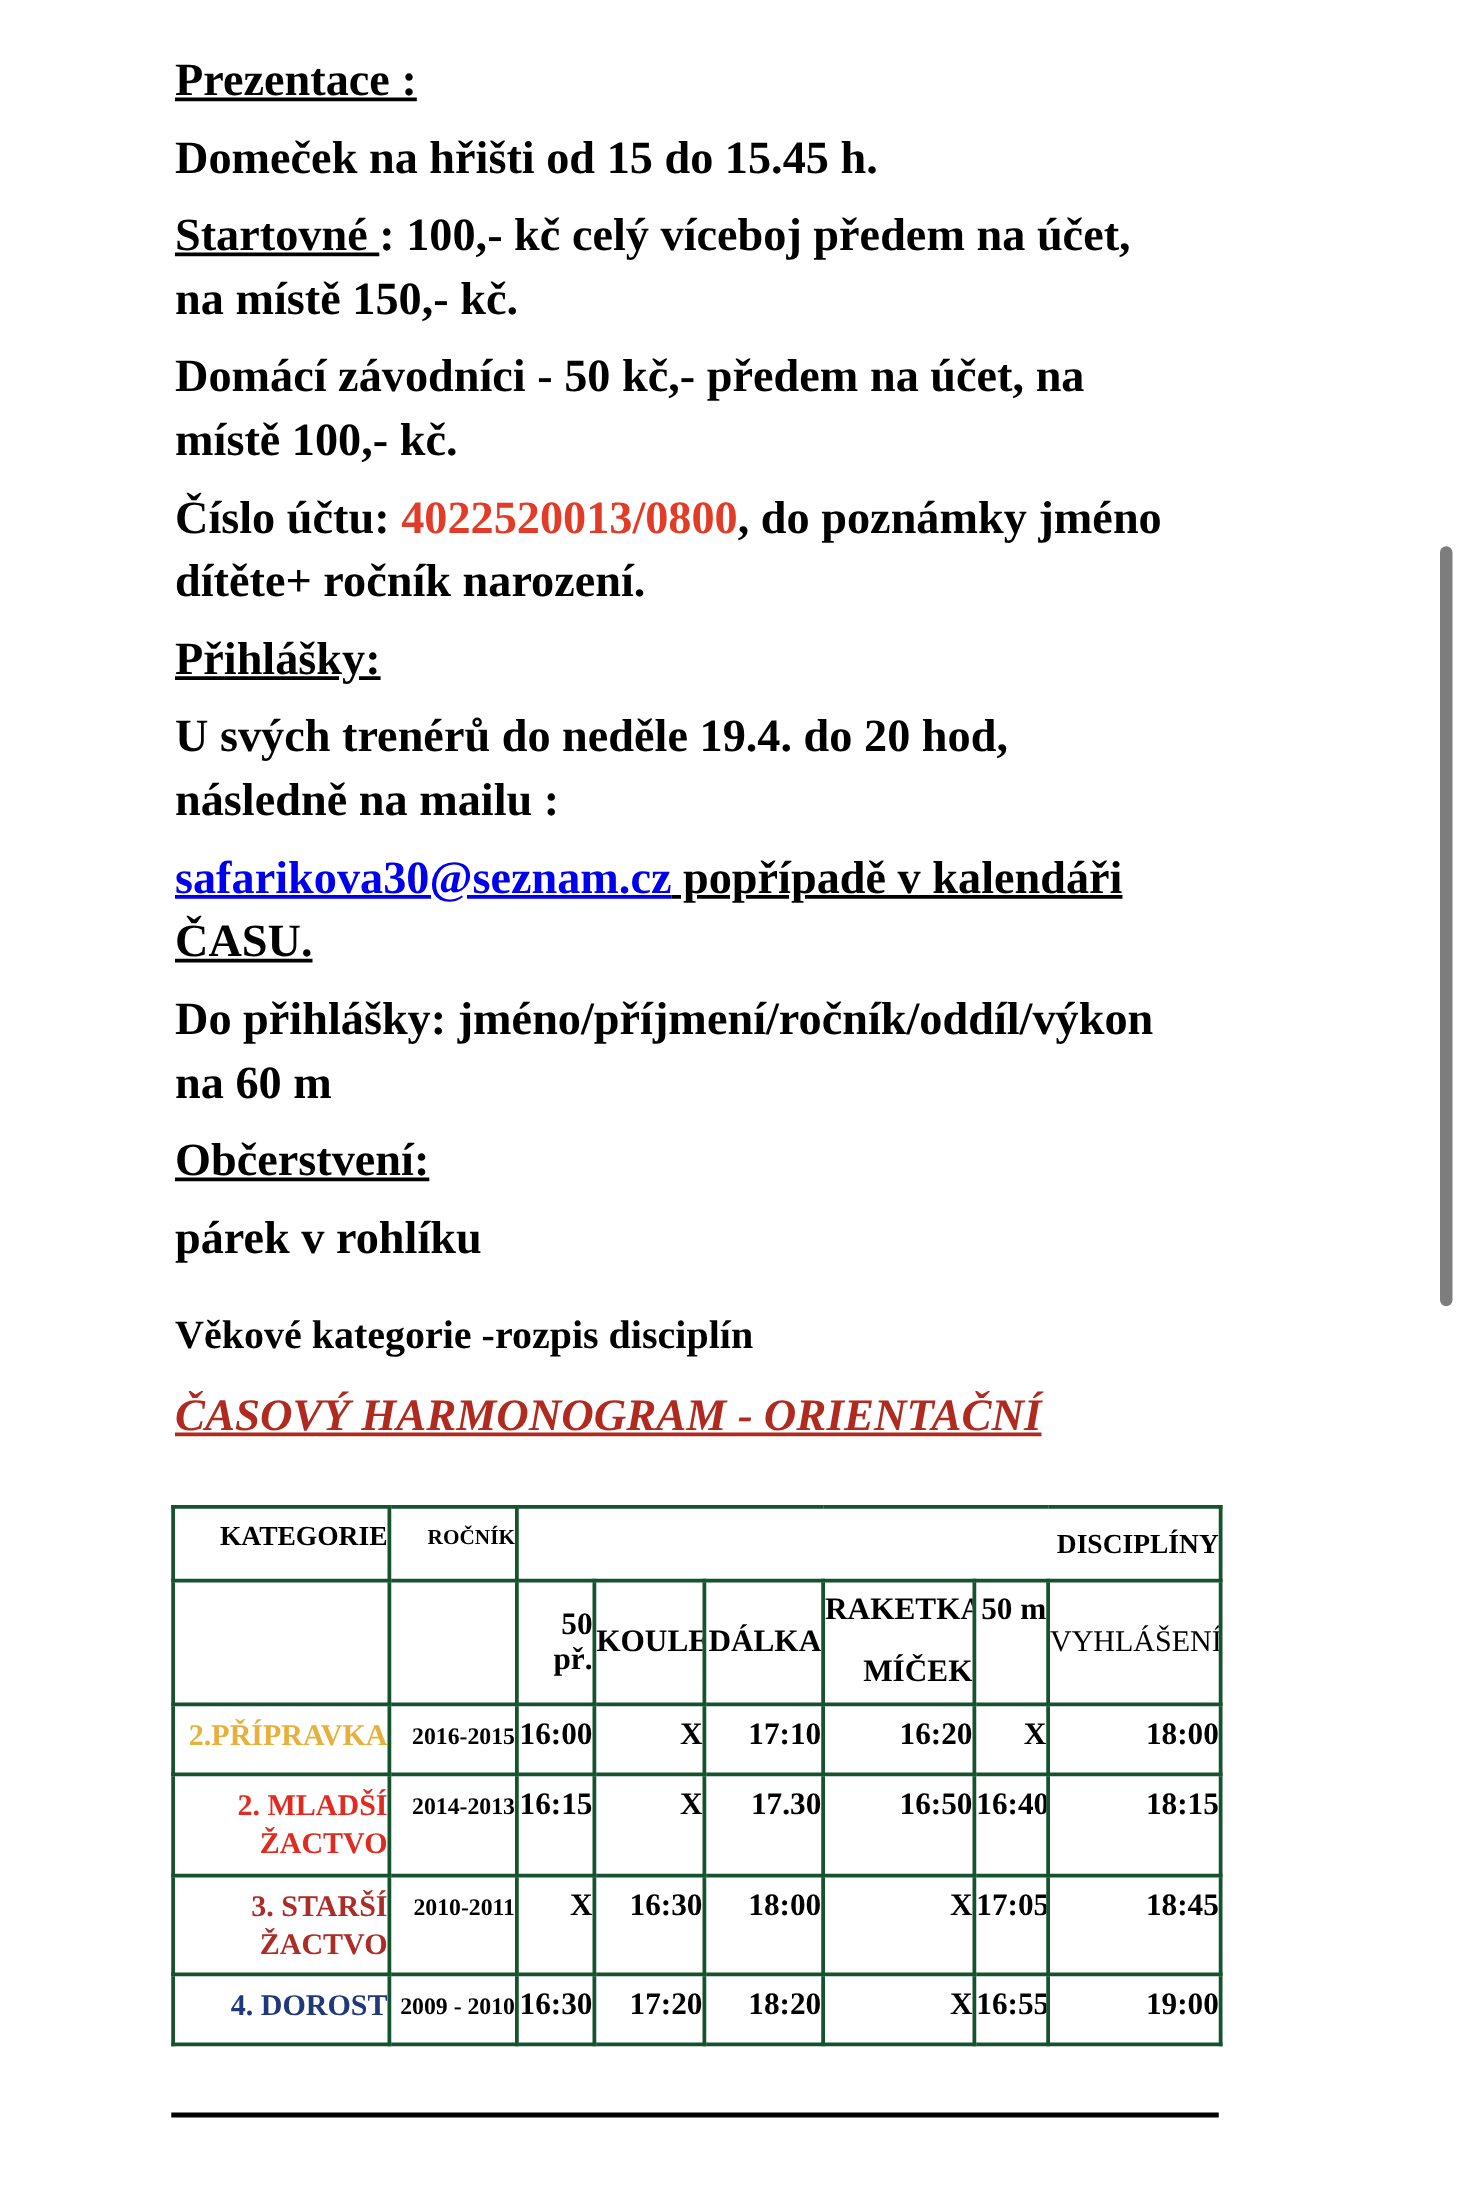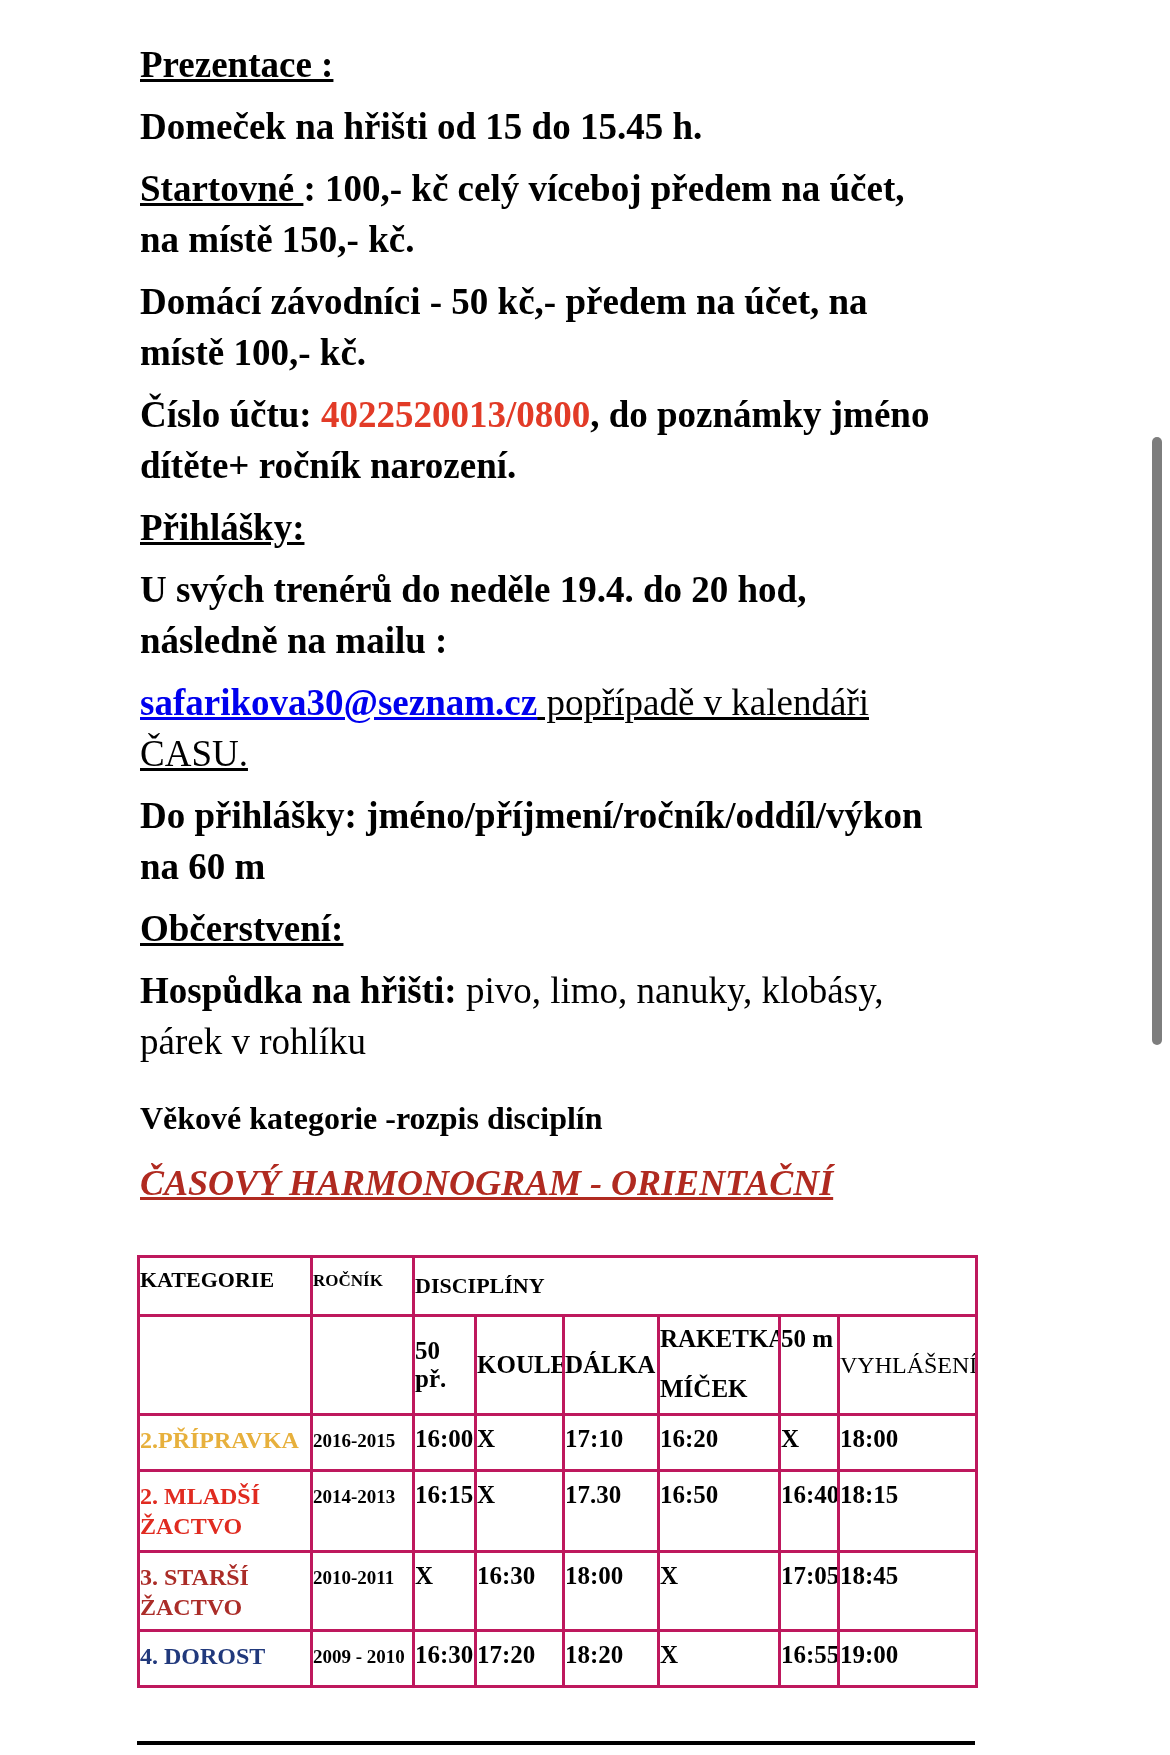--- a/index.html
+++ b/index.html
@@ -18,21 +18,21 @@
     margin-top: 25px;
   }
   .para {
     font-size: 37px;
     font-weight: bold;
     line-height: 51px;
     margin-bottom: 11px;
   }
   .line { display: block; }
   .u { text-decoration: underline; }
-  .reg { font-weight: normal; }
+  .reg { font-weight: bold; }
   .red { color: #e23b27; }
   .link { color: #0000ee; text-decoration: underline; }
   .casovy {
     color: #b02a20;
     font-style: italic;
     font-size: 36px;
     text-decoration: underline;
     margin-top: 14px;
     margin-bottom: 24px;
   }
@@ -43,22 +43,22 @@
   }
   
   .sched {
     border-collapse: collapse;
     margin-top: 46px;
     margin-left: -3px;
     table-layout: fixed;
     width: 838px;
   }
   .sched th, .sched td {
-    border: 3px solid #be185d;
-    text-align: left;
+    border: 3px solid #14532d;
+    text-align: right;
     vertical-align: top;
     overflow: hidden;
   }
   .hrow1 th { height: 59px; padding-top: 9px; font-size: 22px; }
   .hrow1 .roch { font-size: 17px; padding-top: 13px; }
   .hrow2 th { height: 99px; vertical-align: middle; font-size: 25px; }
   .hrow2 .m50 { vertical-align: top; padding-top: 8px; }
   .hrow2 .vyh { font-weight: normal; font-size: 24px; }
   .shline { display: block; }
   .shgap { margin-top: 22px; }
@@ -127,21 +127,20 @@
   </p>
 
   <p class="para">
     <span class="line">Do přihlášky: jméno/příjmení/ročník/oddíl/výkon</span>
     <span class="line">na 60 m</span>
   </p>
 
   <p class="para"><span class="u">Občerstvení:</span></p>
 
   <p class="para">
-    <span class="line"><span>Hospůdka na hřišti:</span><span class="reg"> pivo, limo, nanuky, klobásy,</span></span>
     <span class="line reg">párek v rohlíku</span>
   </p>
 
   <p class="para vekove">Věkové kategorie -rozpis disciplín</p>
 
   <p class="para casovy">ČASOVÝ HARMONOGRAM - ORIENTAČNÍ</p>
 
   <table class="sched">
     <colgroup>
       <col style="width:173px">

